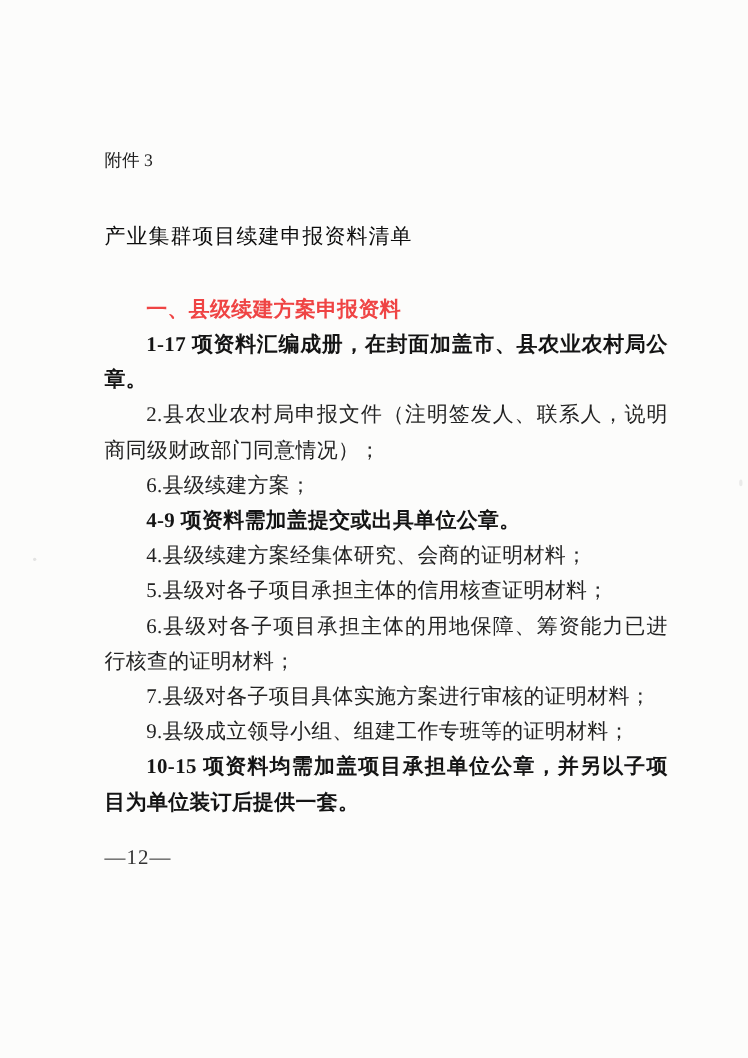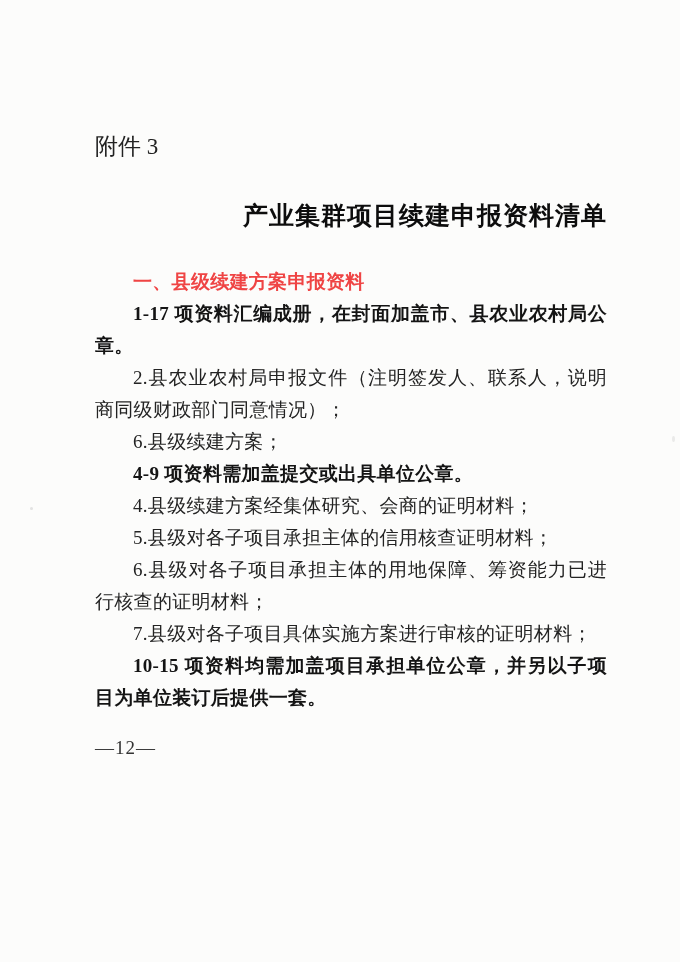--- a/index.html
+++ b/index.html
@@ -13,31 +13,31 @@
     height: 962px;
     margin: 0;
     box-sizing: border-box;
     background: #fcfcfb;
     color: #1f1f1f;
     font-family: "Liberation Serif", "DejaVu Serif", serif;
     padding: 134px 73px 0 95px;
     overflow: hidden;
   }
   .attachment-label {
-    font-size: 23px;
+    font-size: 16px;
     line-height: 26px;
     color: #222;
   }
   .doc-title {
     margin: 38px 0 0 0;
     padding: 0;
-    text-align: right;
-    font-size: 25px;
+    text-align: left;
+    font-size: 19px;
     line-height: 36px;
-    font-weight: bold;
+    font-weight: normal;
     color: #0d0d0d;
     letter-spacing: 1px;
   }
   .content {
     margin-top: 32px;
   }
   .content p {
     margin: 0;
     padding: 0;
     font-size: 19px;
@@ -87,20 +87,21 @@
   <div class="content">
     <p class="section-heading">一、县级续建方案申报资料</p>
     <p class="emphasis">1-17 项资料汇编成册，在封面加盖市、县农业农村局公章。</p>
     <p class="body-item">2.县农业农村局申报文件（注明签发人、联系人，说明商同级财政部门同意情况）；</p>
     <p class="body-item">6.县级续建方案；</p>
     <p class="emphasis">4-9 项资料需加盖提交或出具单位公章。</p>
     <p class="body-item">4.县级续建方案经集体研究、会商的证明材料；</p>
     <p class="body-item">5.县级对各子项目承担主体的信用核查证明材料；</p>
     <p class="body-item">6.县级对各子项目承担主体的用地保障、筹资能力已进行核查的证明材料；</p>
     <p class="body-item">7.县级对各子项目具体实施方案进行审核的证明材料；</p>
+    <p class="body-item">9.县级成立领导小组、组建工作专班等的证明材料；</p>
     <p class="emphasis">10-15 项资料均需加盖项目承担单位公章，并另以子项目为单位装订后提供一套。</p>
   </div>
 
   <div class="page-number">—12—</div>
 
   <span class="speck speck-1"></span>
   <span class="speck speck-2"></span>
 
 </div>
 

